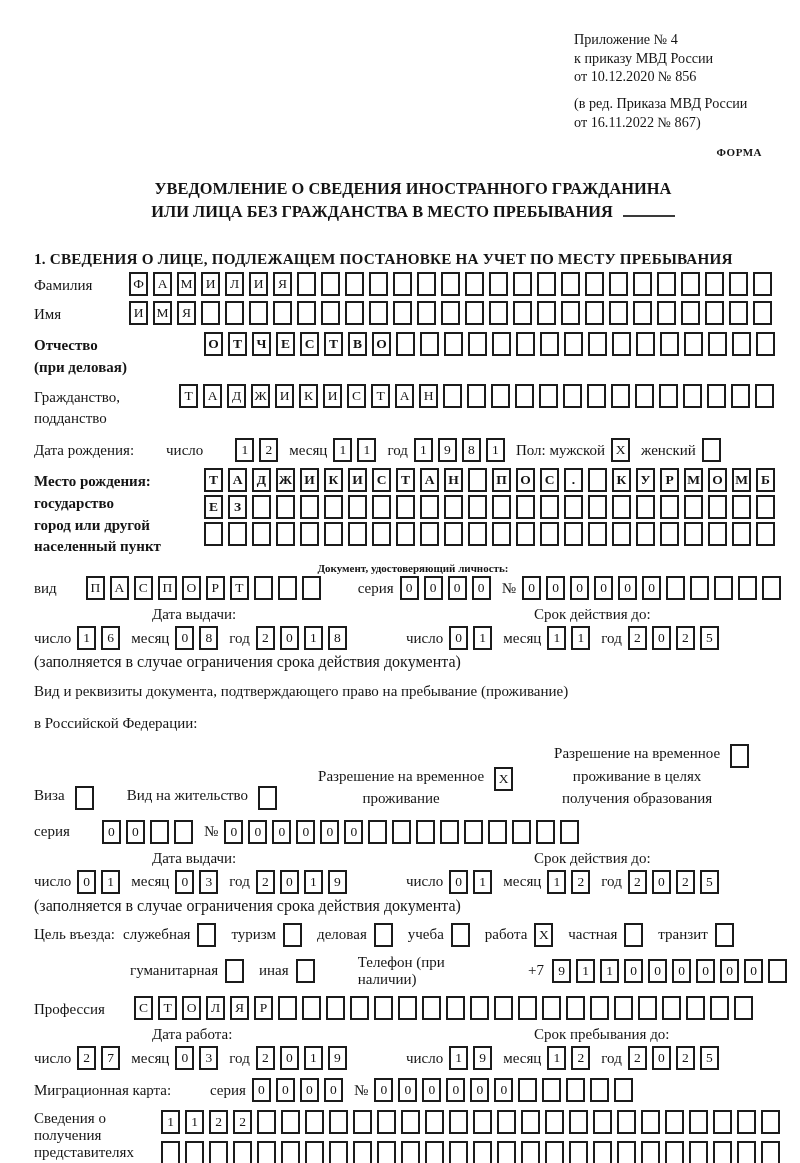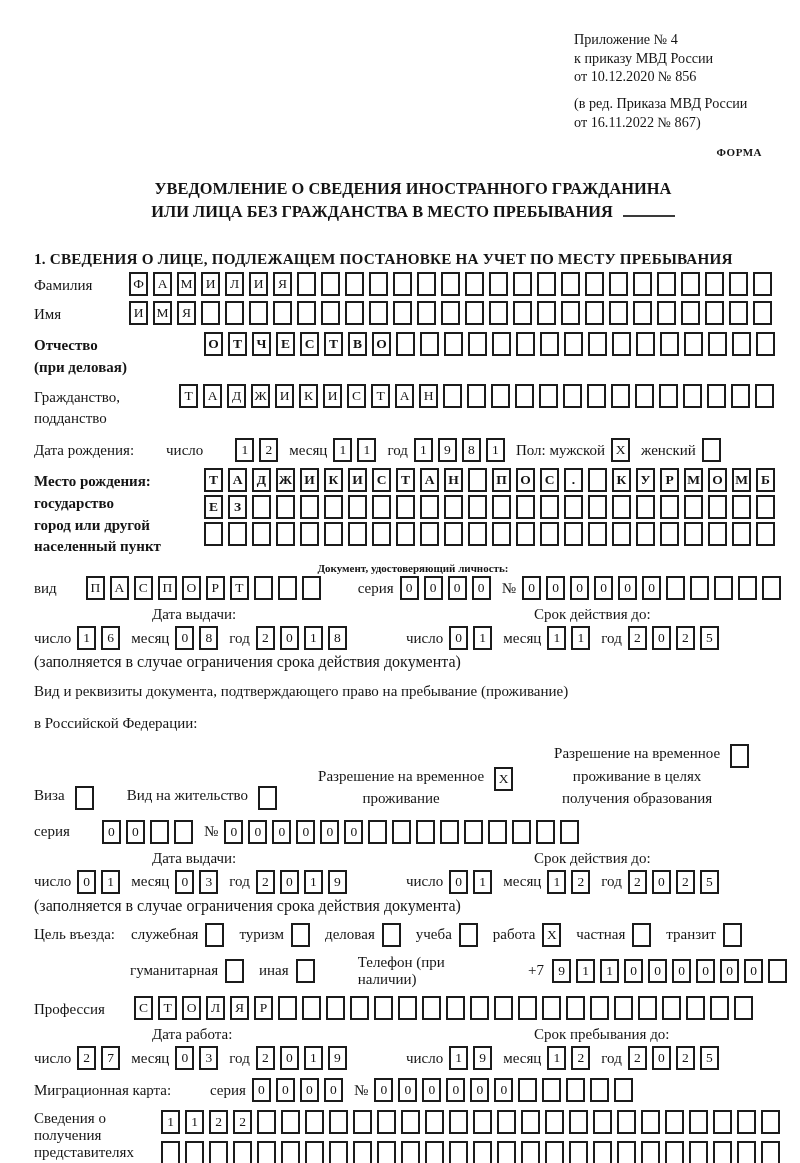--- a/index.html
+++ b/index.html
@@ -527,21 +527,21 @@
             <span class="cell">0</span>
             <span class="cell">2</span>
             <span class="cell">5</span>
           </div>
       </div>
     </div>
   </div>
   <div class="note">(заполняется в случае ограничения срока действия документа)</div>
 
   <div class="purpose-line">
-    <span class="txt" style="margin-right:16px;text-align:center;">Цель въезда:</span>
+    <span class="txt" style="margin-right:8px;text-align:center;">Цель въезда:</span>
     <span class="chk">
         <span class="txt">служебная</span>
         <span class="cells">
           <span class="cell"></span>
         </span>
       </span>
     <span class="chk">
         <span class="txt">туризм</span>
         <span class="cells">
           <span class="cell"></span>

